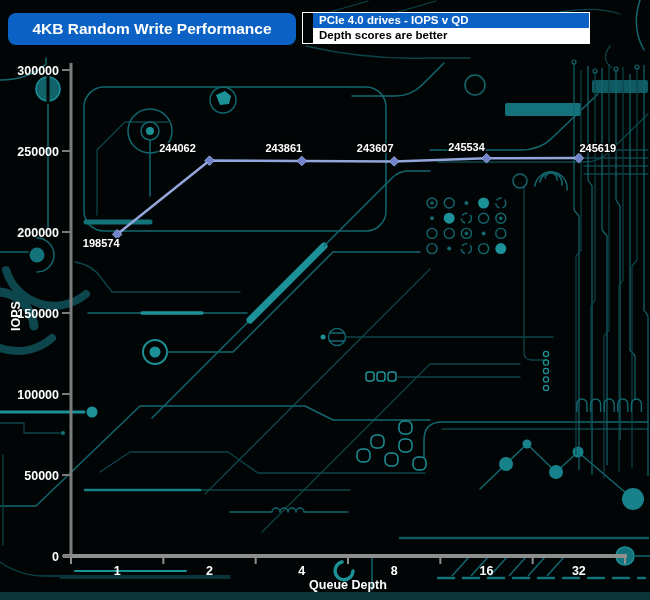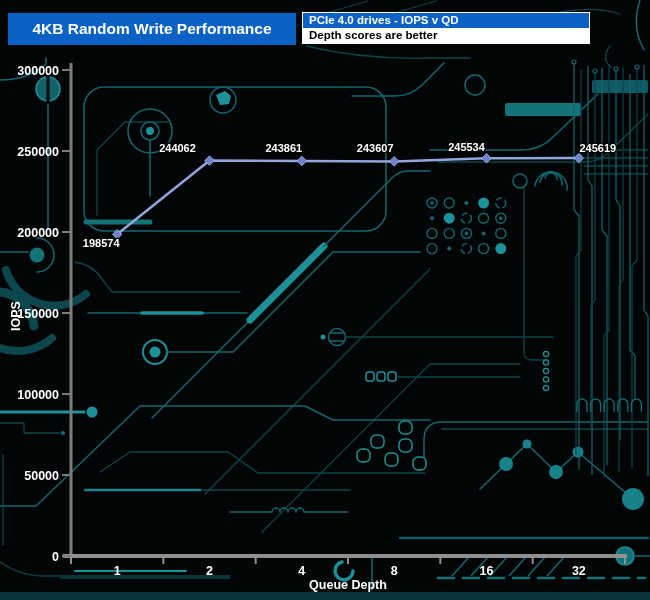--- a/index.html
+++ b/index.html
@@ -10,23 +10,23 @@
   .td{stroke:#0c444a;fill:none;stroke-width:1.3;}
   .tm{stroke:#13676f;fill:none;stroke-width:1.5;}
   .tb{stroke:#1d9198;fill:none;stroke-width:1.5;}
   
   .albl{fill:#ffffff;font:bold 12.5px "Liberation Sans","DejaVu Sans",sans-serif;}
   .plbl{fill:#ffffff;font:bold 11px "Liberation Sans","DejaVu Sans",sans-serif;
         paint-order:stroke;stroke:#030505;stroke-width:2.5px;stroke-linejoin:round;}
   
   .hdr-title{position:absolute;left:8px;top:13px;width:288px;height:32px;
              background:#0b61c4;color:#fff;font-weight:bold;font-size:15.5px;
-             line-height:32px;text-align:center;}
+             line-height:32px;text-align:center;border-radius:8px;}
   .hdr-info{position:absolute;left:302px;top:12px;width:288px;height:32px;
-            border:1px solid #fff;box-sizing:border-box;}
+            border:1px solid #fff;box-sizing:border-box;padding-left:10px;}
   .hdr-sub{height:15px;background:#0b61c4;color:#fff;font-weight:bold;font-size:11.5px;
            line-height:15px;padding-left:6px;}
   .hdr-note{height:15px;background:#fff;color:#000;font-weight:bold;font-size:11.5px;
             line-height:15px;padding-left:6px;}
 </style>
 </head>
 <body>
 
 <div class="frame">
 

